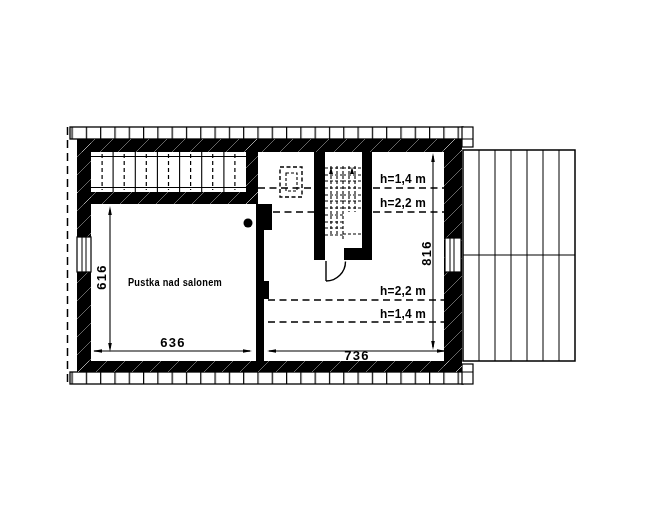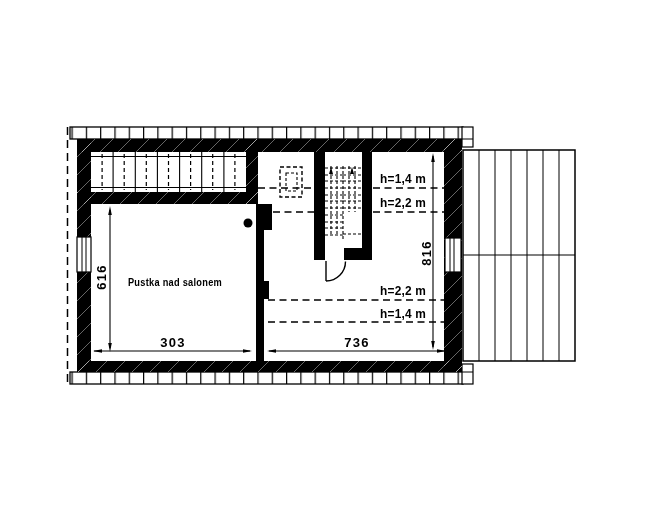--- a/index.html
+++ b/index.html
@@ -138,18 +138,18 @@
     </g>
   </svg>
 
   <div class="label room" style="left:175px; top:282px; transform:translate(-50%,-50%) scaleX(0.88);">Pustka nad salonem</div>
 
   <div class="label hlabel" style="left:426px; top:179px; transform:translate(-100%,-50%) scaleX(0.95); transform-origin:right center;">h=1,4 m</div>
   <div class="label hlabel" style="left:426px; top:203px; transform:translate(-100%,-50%) scaleX(0.95); transform-origin:right center;">h=2,2 m</div>
   <div class="label hlabel" style="left:426px; top:291px; transform:translate(-100%,-50%) scaleX(0.95); transform-origin:right center;">h=2,2 m</div>
   <div class="label hlabel" style="left:426px; top:314px; transform:translate(-100%,-50%) scaleX(0.95); transform-origin:right center;">h=1,4 m</div>
 
-  <div class="label dim" style="left:173px; top:342px; transform:translate(-50%,-50%);">303</div>
-  <div class="label dim" style="left:357px; top:342px; transform:translate(-50%,-50%);text-align:right;">736</div>
+  <div class="label dim" style="left:173px; top:342px; transform:translate(-50%,-50%);">636</div>
+  <div class="label dim" style="left:357px; top:355px; transform:translate(-50%,-50%);text-align:right;">736</div>
   <div class="label dim" style="left:101px; top:277px; transform:translate(-50%,-50%) rotate(-90deg);">616</div>
   <div class="label dim" style="left:426px; top:253px; transform:translate(-50%,-50%) rotate(-90deg);">816</div>
 
 </div>
 
 </body></html>

